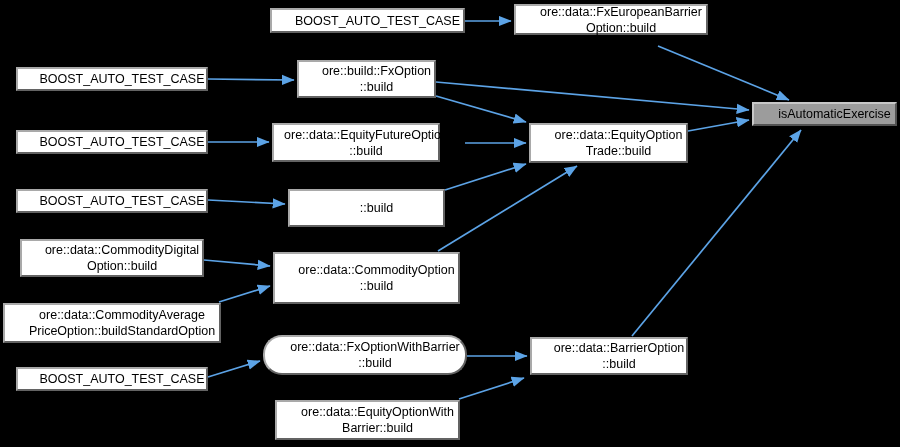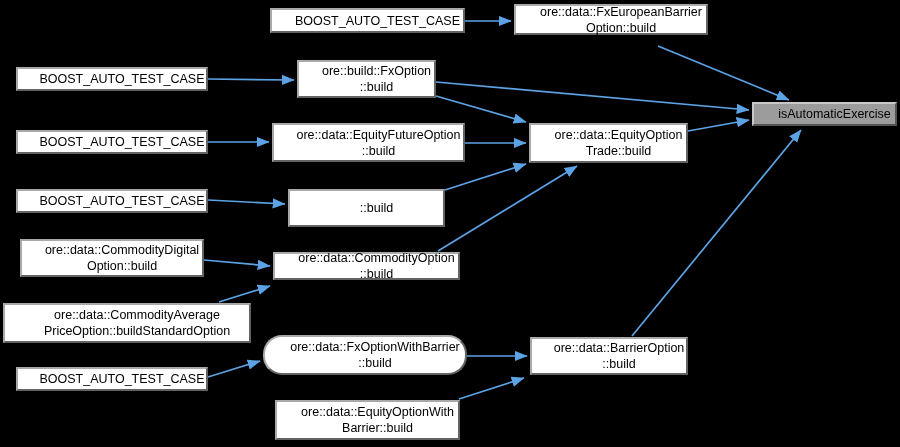--- a/index.html
+++ b/index.html
@@ -98,46 +98,46 @@
       <div class="node" style="left: 16px; top: 67px; width: 192px; height: 24px;">
         <span>BOOST_AUTO_TEST_CASE</span>
       </div>
       <div class="node" style="left: 297px; top: 60px; width: 139px; height: 38px;">
         <span>ore::build::FxOption</span>
         <span>::build</span>
       </div>
       <div class="node" style="left: 16px; top: 130px; width: 192px; height: 24px;">
         <span>BOOST_AUTO_TEST_CASE</span>
       </div>
-      <div class="node" style="left: 272px; top: 123px; width: 193px; height: 39px;">
+      <div class="node" style="left: 272px; top: 123px; width: 168px; height: 39px;">
         <span>ore::data::EquityFutureOption</span>
         <span>::build</span>
       </div>
       <div class="node" style="left: 529px; top: 123px; width: 159px; height: 40px;">
         <span>ore::data::EquityOption</span>
         <span>Trade::build</span>
       </div>
       <div class="node highlighted" style="left: 752px; top: 102px; width: 145px; height: 24px;">
         <span>isAutomaticExercise</span>
       </div>
       <div class="node" style="left: 16px; top: 189px; width: 192px; height: 24px;">
         <span>BOOST_AUTO_TEST_CASE</span>
       </div>
       <div class="node" style="left: 288px; top: 189px; width: 157px; height: 38px;">
         <span>::build</span>
       </div>
       <div class="node" style="left: 20px; top: 239px; width: 184px; height: 38px;">
         <span>ore::data::CommodityDigital</span>
         <span>Option::build</span>
       </div>
-      <div class="node" style="left: 273px; top: 252px; width: 187px; height: 28px;">
+      <div class="node" style="left: 273px; top: 252px; width: 187px; height: 52px;">
         <span>ore::data::CommodityOption</span>
         <span>::build</span>
       </div>
-      <div class="node" style="left: 3px; top: 303px; width: 248px; height: 40px;">
+      <div class="node" style="left: 3px; top: 303px; width: 218px; height: 40px;">
         <span>ore::data::CommodityAverage</span>
         <span>PriceOption::buildStandardOption</span>
       </div>
       <div class="node" style="left: 263px; top: 335px; width: 204px; height: 40px; border-radius: 19px;">
         <span>ore::data::FxOptionWithBarrier</span>
         <span>::build</span>
       </div>
       <div class="node" style="left: 16px; top: 367px; width: 192px; height: 24px;">
         <span>BOOST_AUTO_TEST_CASE</span>
       </div>

